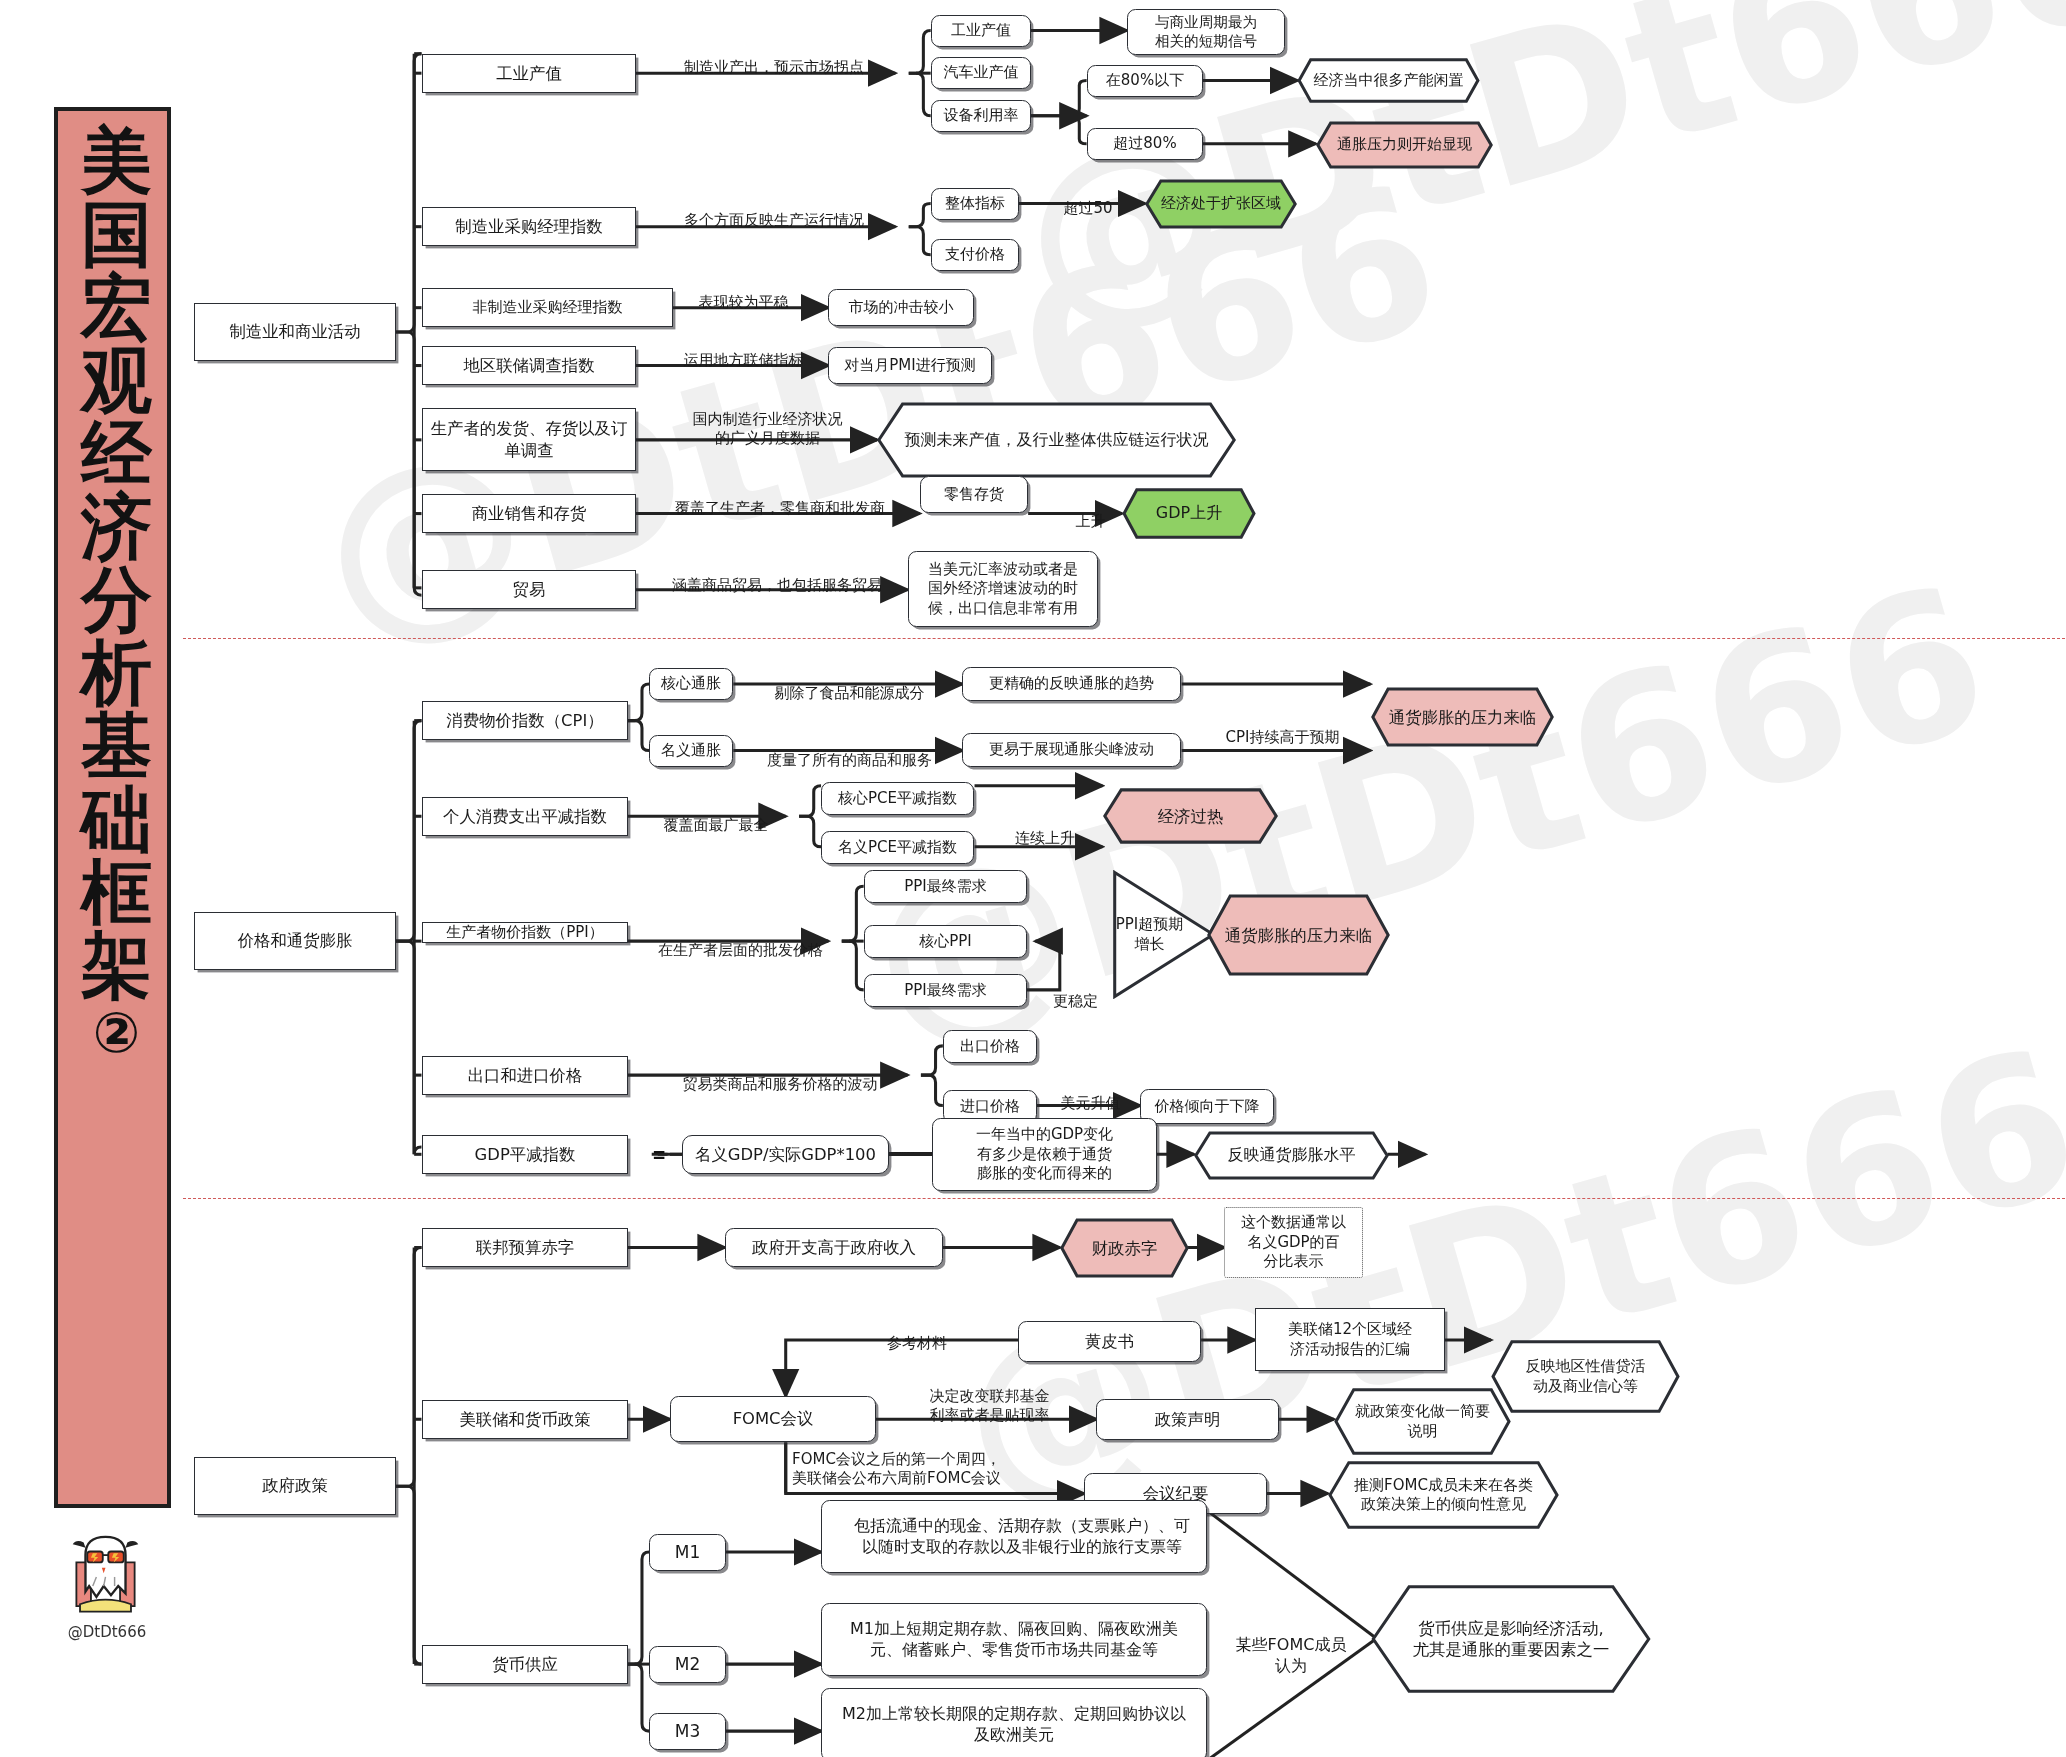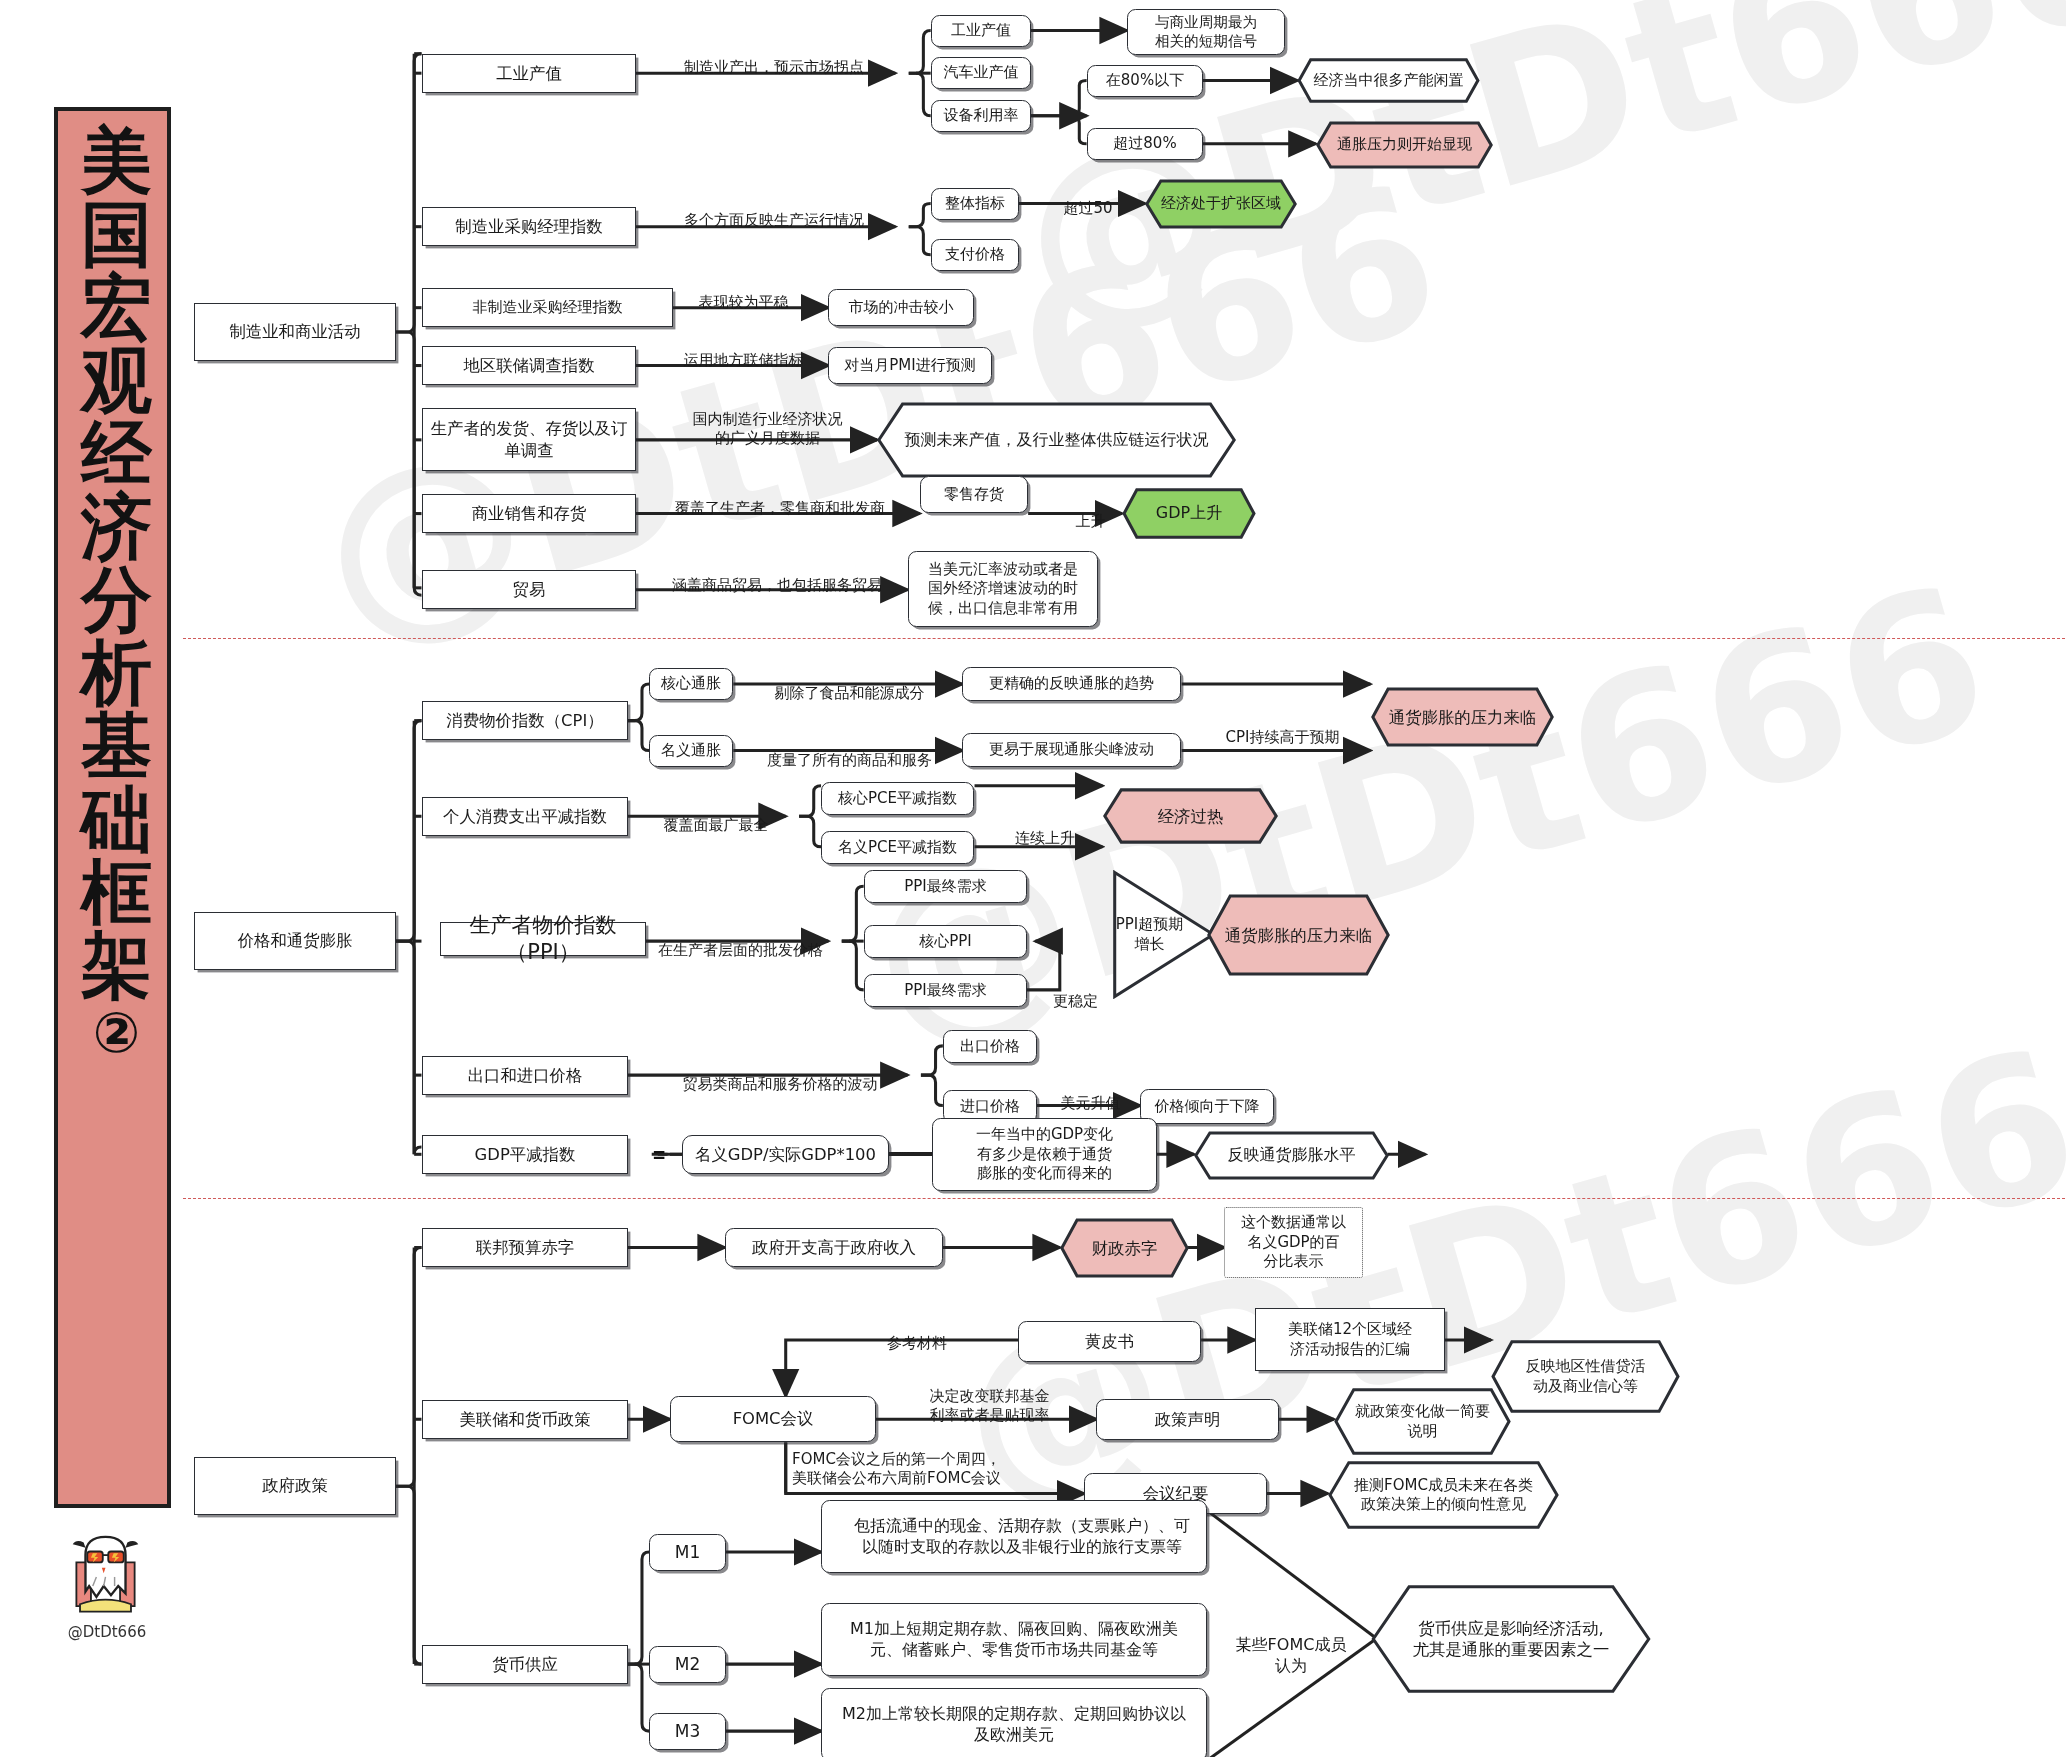--- a/index.html
+++ b/index.html
@@ -628,21 +628,21 @@
     </div>
   <div class="hexwrap" style="left:1103px;top:788px;width:175px;height:56px;">
     <svg width="175" height="56" viewBox="0 0 288 92">
         <polygon points="30,3 258,3 285,46 258,89 30,89 3,46" fill="#eebcb9" stroke="#2b2e34" stroke-width="5"></polygon>
       </svg>
     <div class="hlabel" style="font-size:16.4px;">
         <span>经济过热</span>
       </div>
   </div>
 
-  <div class="node rect" style="left:440px;top:922px;width:206px;height:34px;font-size:21px;">
+  <div class="node rect" style="left:422px;top:922px;width:206px;height:21px;font-size:15px;">
     <span>生产者物价指数（PPI）</span>
     </div>
   <div class="node rrect" style="left:864px;top:870px;width:163px;height:33px;font-size:15px;">
     <span>PPI最终需求</span>
     </div>
   <div class="node rrect" style="left:864px;top:925px;width:163px;height:33px;font-size:15px;">
     <span>核心PPI</span>
     </div>
   <div class="node rrect" style="left:864px;top:974px;width:163px;height:33px;font-size:15px;">
     <span>PPI最终需求</span>

